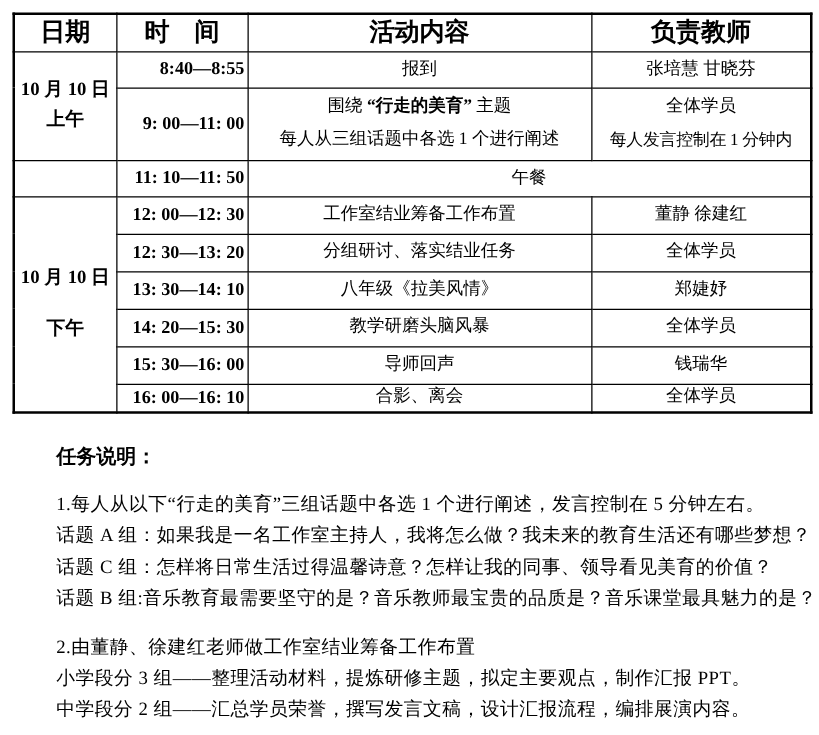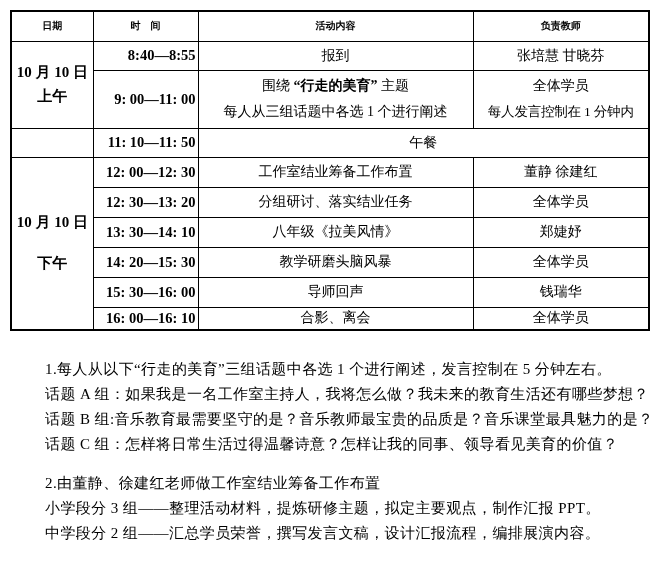--- a/index.html
+++ b/index.html
@@ -22,21 +22,21 @@
     border:1px solid #000;
     text-align:center;
     vertical-align:middle;
     padding:0 2px;
     overflow:hidden;
     font-size:14px;
     line-height:1.4;
   }
   .schedule th {
     font-weight:bold;
-    font-size:10px;
+    font-size:20px;
     font-family:"Liberation Serif","DejaVu Serif",serif;
   }
   td.cell-time { font-weight:bold; font-size:14.5px; white-space:nowrap;text-align:right; }
   td.cell-date { font-weight:bold; font-size:15px;text-align:center; }
   td.cell-date .date-l2 { margin-top:3px; }
   td.cell-date-pm .date-l2 { margin-top:20px; }
   td.cell-activity, td.cell-teacher { font-size:14px; }
   .two-line div { line-height:26px; }
   .teacher-wide { font-size:13.5px; white-space:nowrap; letter-spacing:-0.2px; }
   .bold-seg { font-weight:bold; }
@@ -135,25 +135,26 @@
       </tr>
       <tr style="height:23px">
         <td class="cell-time">16: 00—16: 10</td>
         <td class="cell-activity">合影、离会</td>
         <td class="cell-teacher">全体学员</td>
       </tr>
     </tbody>
   </table>
 
   <div class="notes">
+    <div class="notes-heading">任务说明：</div>
     <div class="para para1">
       <div class="line">1.每人从以下“行走的美育”三组话题中各选 1 个进行阐述，发言控制在 5 分钟左右。</div>
       <div class="line">话题 A 组：如果我是一名工作室主持人，我将怎么做？我未来的教育生活还有哪些梦想？</div>
+      <div class="line">话题 C 组：怎样将日常生活过得温馨诗意？怎样让我的同事、领导看见美育的价值？</div>
       <div class="line">话题 B 组:音乐教育最需要坚守的是？音乐教师最宝贵的品质是？音乐课堂最具魅力的是？</div>
-      <div class="line">话题 C 组：怎样将日常生活过得温馨诗意？怎样让我的同事、领导看见美育的价值？</div>
     </div>
     <div class="para para2">
       <div class="line">2.由董静、徐建红老师做工作室结业筹备工作布置</div>
       <div class="line">小学段分 3 组——整理活动材料，提炼研修主题，拟定主要观点，制作汇报 PPT。</div>
       <div class="line">中学段分 2 组——汇总学员荣誉，撰写发言文稿，设计汇报流程，编排展演内容。</div>
     </div>
   </div>
 
 </div>
 

